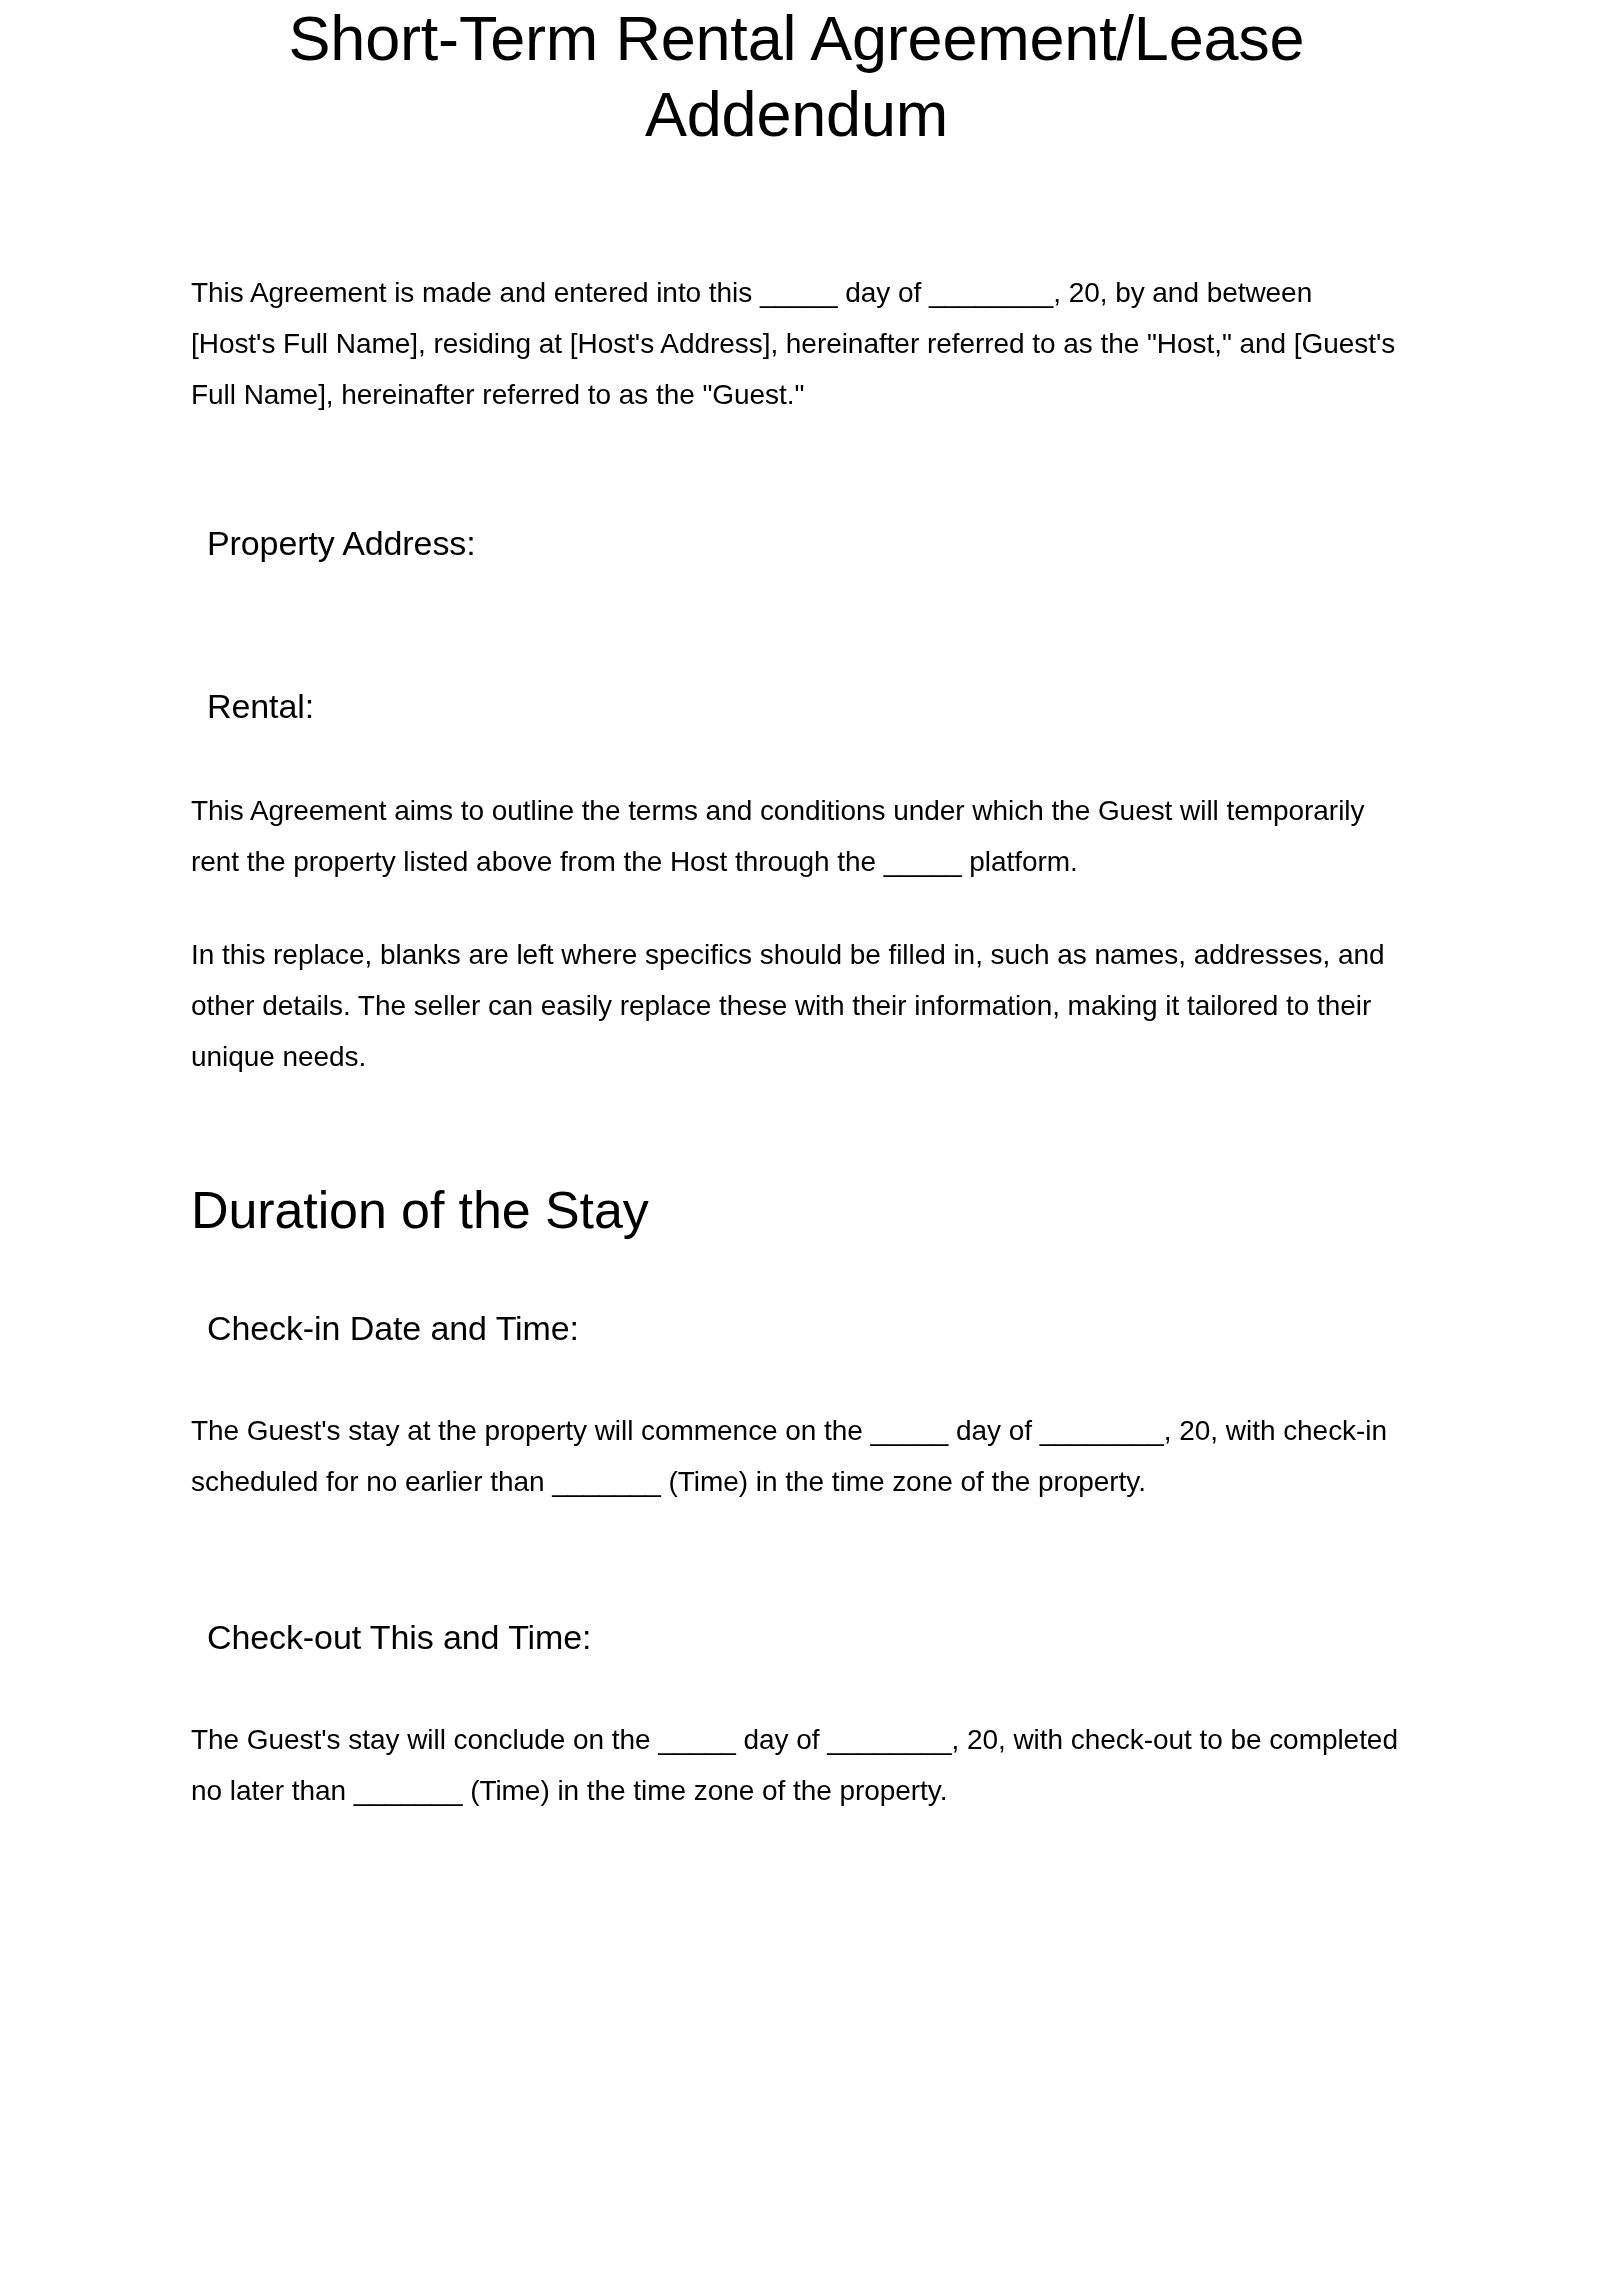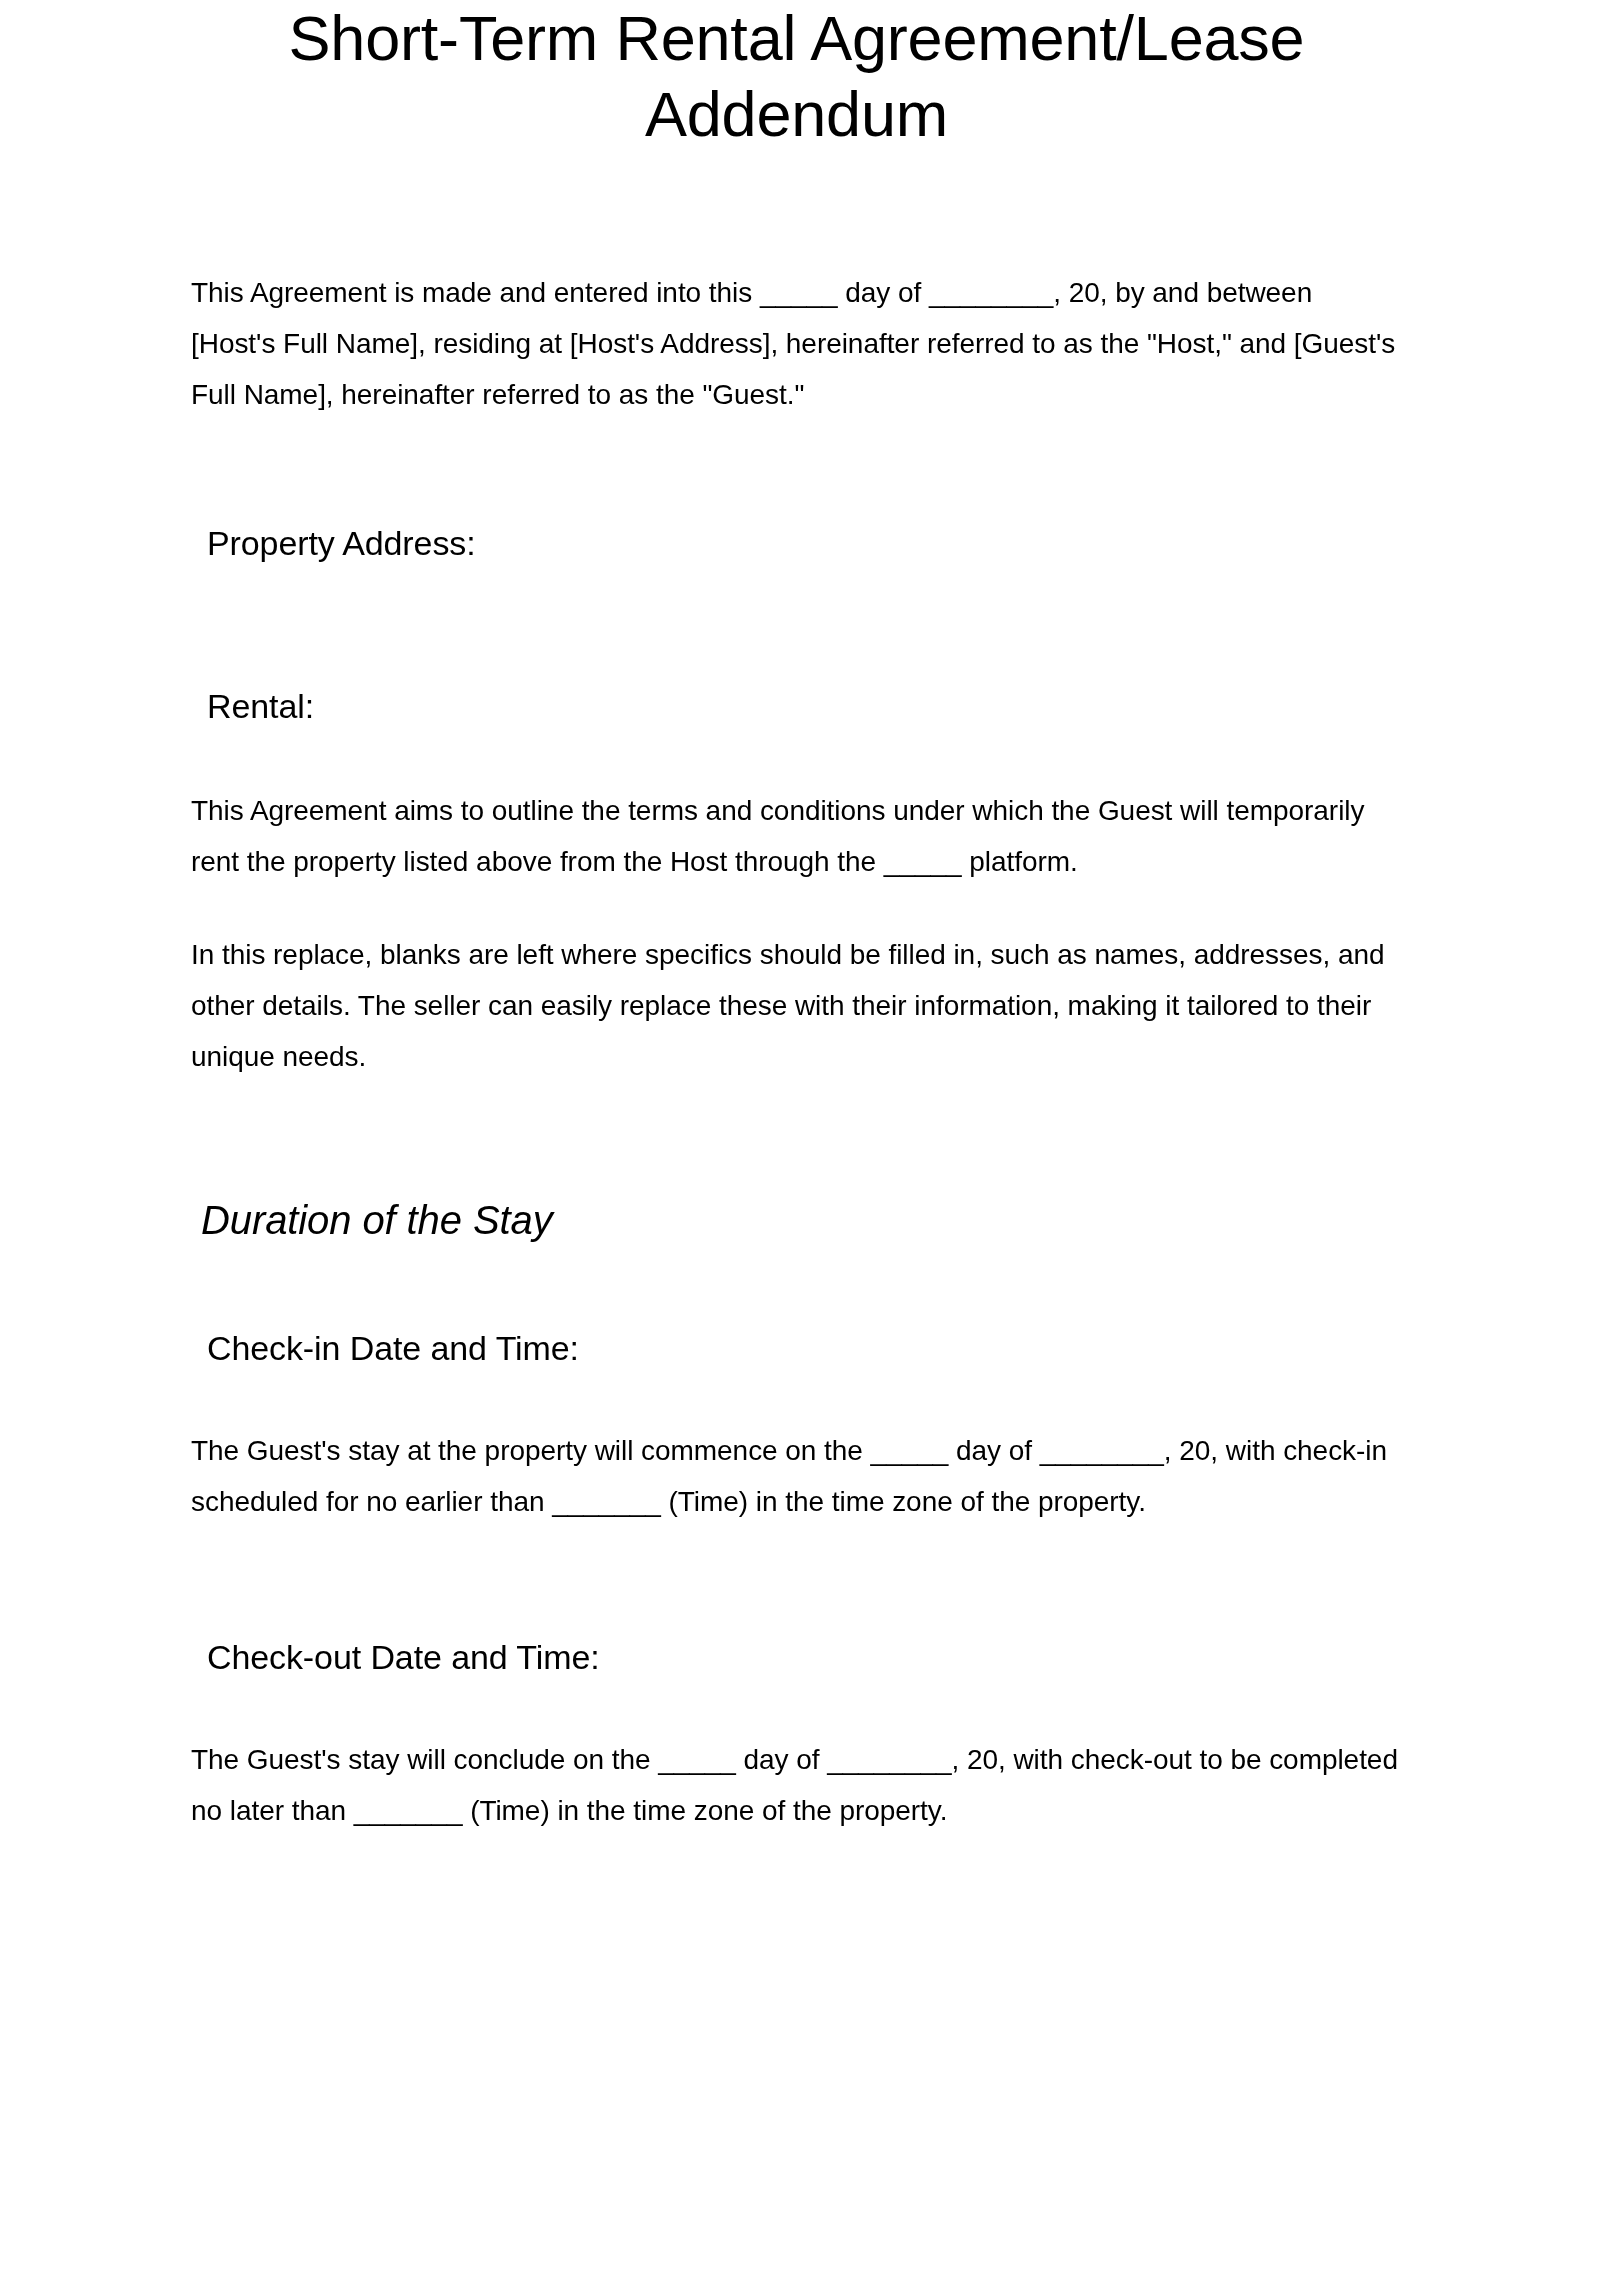--- a/index.html
+++ b/index.html
@@ -33,26 +33,25 @@
   .doc-title {
     font-size: 63px;
     font-weight: 400;
     line-height: 76px;
     text-align: center;
     margin: 0;
     letter-spacing: -0.2px;
   }
 
   .section-heading {
-    font-size: 40px;
+    font-size: 52px;
     font-weight: 400;
     line-height: 49px;
-    margin: 10px;
+    margin: 0;
     letter-spacing: -0.1px;
-    font-style: italic;
   }
 
   .sub-heading {
     font-size: 34px;
     font-weight: 400;
     line-height: 43px;
     margin: 16px;
     letter-spacing: -0.1px;
   }
 
@@ -111,21 +110,21 @@
     <div class="sp-after-dur"></div>
 
     <h3 class="sub-heading">Check-in Date and Time:</h3>
 
     <div class="sp-after-sub"></div>
 
     <p class="body-text">The Guest's stay at the property will commence on the _____ day of ________, 20, with check-in scheduled for no earlier than _______ (Time) in the time zone of the property.</p>
 
     <div class="sp-before-out"></div>
 
-    <h3 class="sub-heading">Check-out Date and Time:</h3>
+    <h3 class="sub-heading">Check-out This and Time:</h3>
 
     <div class="sp-after-out"></div>
 
     <p class="body-text">The Guest's stay will conclude on the _____ day of ________, 20, with check-out to be completed no later than _______ (Time) in the time zone of the property.</p>
 
   </div>
 </div>
 
 
 </body></html>

